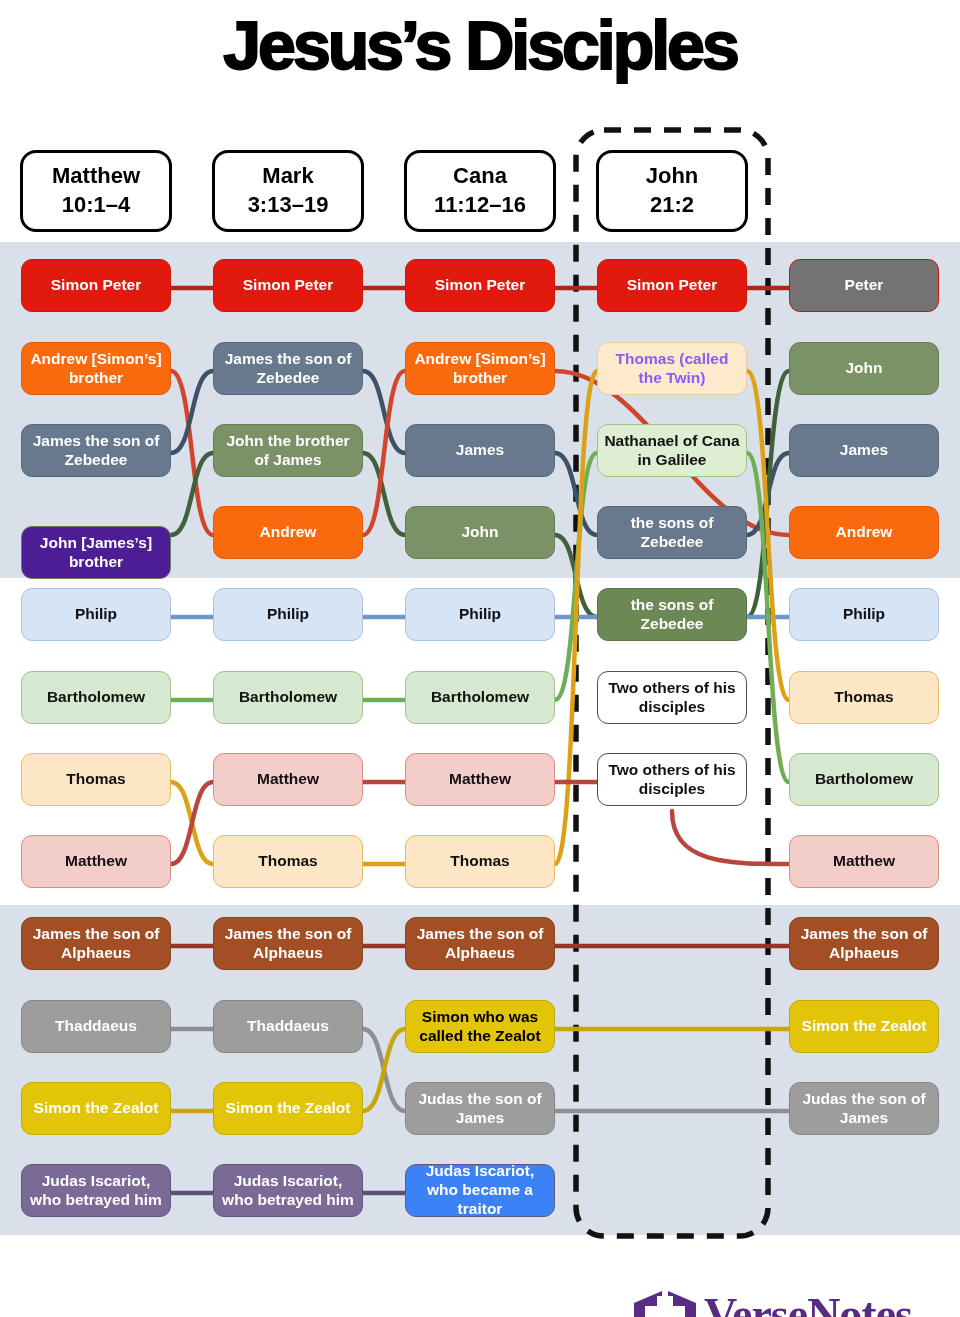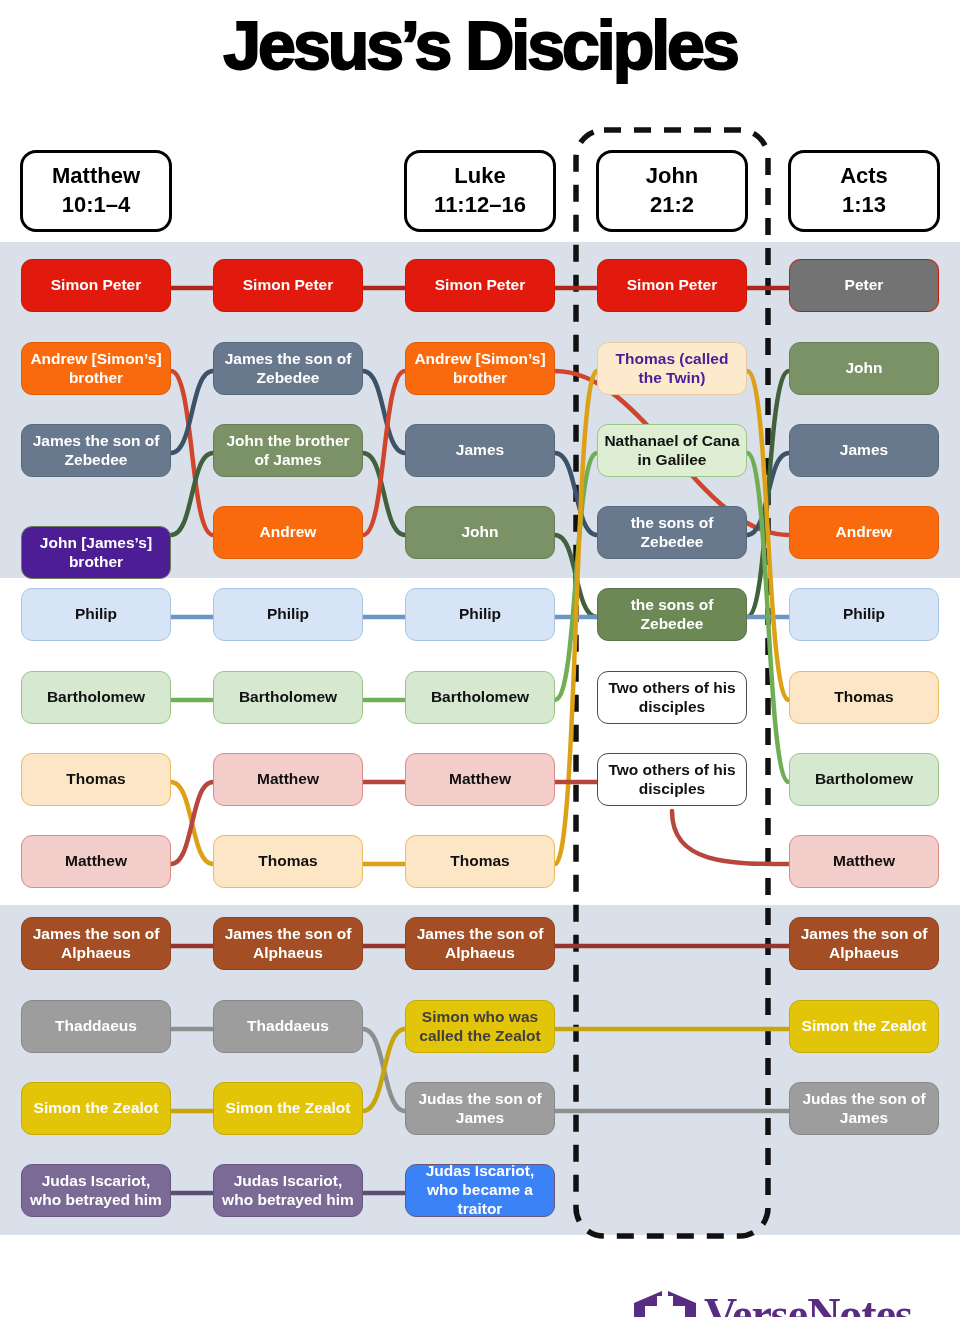--- a/index.html
+++ b/index.html
@@ -102,50 +102,50 @@
     <div class="node" style="left: 213px; top: 1164px; background: rgb(124, 106, 150); border-color: rgb(102, 86, 129); color: rgb(255, 255, 255);">Judas Iscariot, who betrayed him</div>
     <div class="node" style="left: 405px; top: 259px; background: rgb(226, 25, 13); border-color: rgb(200, 22, 8); color: rgb(255, 255, 255);">Simon Peter</div>
     <div class="node" style="left: 405px; top: 342px; background: rgb(249, 106, 15); border-color: rgb(222, 94, 12); color: rgb(255, 255, 255);">Andrew [Simon’s] brother</div>
     <div class="node" style="left: 405px; top: 424px; background: rgb(104, 121, 142); border-color: rgb(86, 104, 123); color: rgb(255, 255, 255);">James</div>
     <div class="node" style="left: 405px; top: 506px; background: rgb(123, 145, 102); border-color: rgb(104, 126, 87); color: rgb(255, 255, 255);">John</div>
     <div class="node" style="left: 405px; top: 588px; background: rgb(215, 228, 246); border-color: rgb(166, 195, 230); color: rgb(17, 17, 17);">Philip</div>
     <div class="node" style="left: 405px; top: 671px; background: rgb(214, 233, 208); border-color: rgb(156, 196, 136); color: rgb(17, 17, 17);">Bartholomew</div>
     <div class="node" style="left: 405px; top: 753px; background: rgb(243, 205, 201); border-color: rgb(216, 140, 130); color: rgb(17, 17, 17);">Matthew</div>
     <div class="node" style="left: 405px; top: 835px; background: rgb(252, 230, 197); border-color: rgb(233, 188, 100); color: rgb(17, 17, 17);">Thomas</div>
     <div class="node" style="left: 405px; top: 917px; background: rgb(163, 78, 36); border-color: rgb(140, 67, 31); color: rgb(255, 255, 255);">James the son of Alphaeus</div>
-    <div class="node" style="left: 405px; top: 1000px; background: rgb(226, 196, 8); border-color: rgb(195, 170, 6); color: #404040;">Simon who was called the Zealot</div>
+    <div class="node" style="left: 405px; top: 1000px; background: rgb(226, 196, 8); border-color: rgb(195, 170, 6); color: #000000;">Simon who was called the Zealot</div>
     <div class="node" style="left: 405px; top: 1082px; background: rgb(157, 157, 157); border-color: rgb(135, 135, 135); color: rgb(255, 255, 255);">Judas the son of James</div>
     <div class="node" style="left: 405px; top: 1164px; background: #3b82f6; border-color: rgb(102, 86, 129); color: rgb(255, 255, 255);">Judas Iscariot, who became a traitor</div>
     <div class="node" style="left: 597px; top: 259px; background: rgb(226, 25, 13); border-color: rgb(200, 22, 8); color: rgb(255, 255, 255);">Simon Peter</div>
-    <div class="node" style="left: 597px; top: 342px; background: rgb(253, 234, 205); border-color: rgb(232, 205, 160); color: #4c1d95;">Thomas (called the Twin)</div>
+    <div class="node" style="left: 597px; top: 342px; background: rgb(253, 234, 205); border-color: rgb(232, 205, 160); color: #8b5cf6;">Thomas (called the Twin)</div>
     <div class="node" style="left: 597px; top: 424px; background: rgb(221, 238, 211); border-color: rgb(156, 196, 132); color: rgb(17, 17, 17);">Nathanael of Cana in Galilee</div>
     <div class="node" style="left: 597px; top: 506px; background: rgb(104, 121, 142); border-color: rgb(86, 104, 123); color: rgb(255, 255, 255);">the sons of Zebedee</div>
     <div class="node" style="left: 597px; top: 588px; background: rgb(108, 137, 85); border-color: rgb(91, 117, 71); color: rgb(255, 255, 255);">the sons of Zebedee</div>
     <div class="node" style="left: 597px; top: 671px; background: rgb(255, 255, 255); border-color: rgb(77, 77, 77); color: rgb(17, 17, 17);">Two others of his disciples</div>
     <div class="node" style="left: 597px; top: 753px; background: rgb(255, 255, 255); border-color: rgb(77, 77, 77); color: rgb(17, 17, 17);">Two others of his disciples</div>
     <div class="node" style="left: 789px; top: 259px; background: #737373; border-color: rgb(200, 22, 8); color: rgb(255, 255, 255);">Peter</div>
     <div class="node" style="left: 789px; top: 342px; background: rgb(123, 145, 102); border-color: rgb(104, 126, 87); color: rgb(255, 255, 255);">John</div>
     <div class="node" style="left: 789px; top: 424px; background: rgb(104, 121, 142); border-color: rgb(86, 104, 123); color: rgb(255, 255, 255);">James</div>
     <div class="node" style="left: 789px; top: 506px; background: rgb(249, 106, 15); border-color: rgb(222, 94, 12); color: rgb(255, 255, 255);">Andrew</div>
     <div class="node" style="left: 789px; top: 588px; background: rgb(215, 228, 246); border-color: rgb(166, 195, 230); color: rgb(17, 17, 17);">Philip</div>
     <div class="node" style="left: 789px; top: 671px; background: rgb(252, 230, 197); border-color: rgb(233, 188, 100); color: rgb(17, 17, 17);">Thomas</div>
     <div class="node" style="left: 789px; top: 753px; background: rgb(214, 233, 208); border-color: rgb(156, 196, 136); color: rgb(17, 17, 17);">Bartholomew</div>
     <div class="node" style="left: 789px; top: 835px; background: rgb(243, 205, 201); border-color: rgb(216, 140, 130); color: rgb(17, 17, 17);">Matthew</div>
     <div class="node" style="left: 789px; top: 917px; background: rgb(163, 78, 36); border-color: rgb(140, 67, 31); color: rgb(255, 255, 255);">James the son of Alphaeus</div>
     <div class="node" style="left: 789px; top: 1000px; background: rgb(226, 196, 8); border-color: rgb(195, 170, 6); color: rgb(255, 255, 255);">Simon the Zealot</div>
     <div class="node" style="left: 789px; top: 1082px; background: rgb(157, 157, 157); border-color: rgb(135, 135, 135); color: rgb(255, 255, 255);">Judas the son of James</div>
     <div class="hdr" style="left: 20px;">
       <span>Matthew</span>
       <span>10:1–4</span>
     </div>
+    <div class="hdr" style="left: 212px;">
+      <span>Mark</span>
+      <span>3:13–19</span>
+    </div>
     <div class="hdr" style="left: 404px;">
-      <span>Luke</span>
+      <span>Cana</span>
       <span>11:12–16</span>
     </div>
     <div class="hdr" style="left: 596px;">
       <span>John</span>
       <span>21:2</span>
     </div>
-    <div class="hdr" style="left: 788px;">
-      <span>Acts</span>
-      <span>1:13</span>
-    </div>
   </div>
 
 </body></html>

